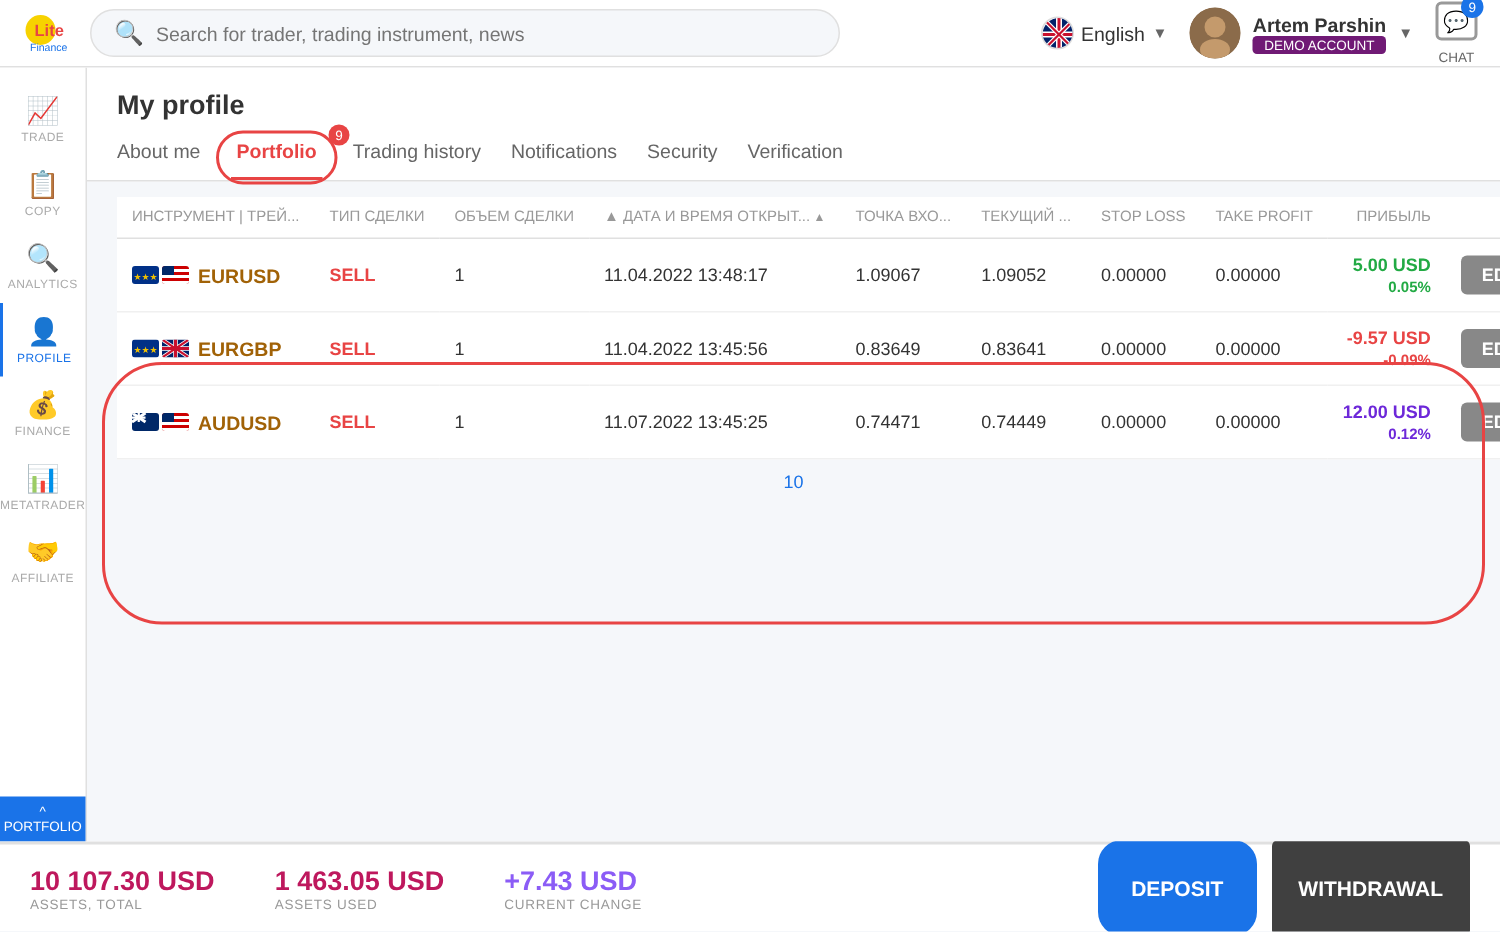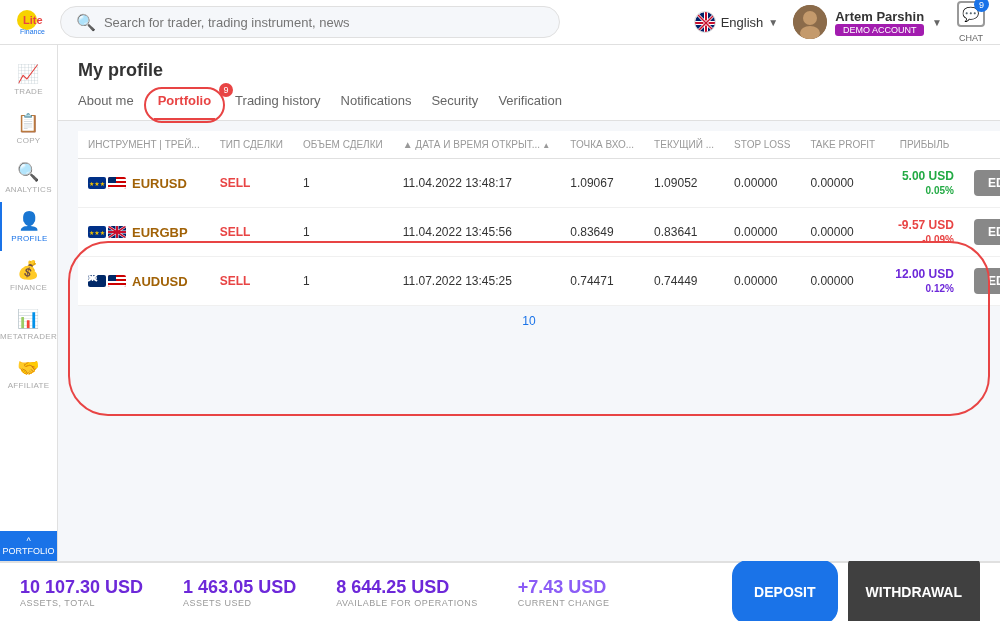--- a/index.html
+++ b/index.html
@@ -63,21 +63,21 @@
       display: flex;
       align-items: center;
       justify-content: center;
       overflow: hidden;
     }
     .avatar svg { width: 34px; height: 34px; }
     .user-info { display: flex; flex-direction: column; }
     .user-name { font-size: 13px; font-weight: bold; color: #333; }
     .user-badge {
       font-size: 9px;
-      background: #a21caf;
+      background: #701a75;
       color: #fff;
       padding: 1px 1px;
       border-radius: 3px;
       text-align: center;
     }
     .chat-btn {
       display: flex;
       flex-direction: column;
       align-items: center;
       font-size: 10px;
@@ -239,21 +239,21 @@
       border-collapse: collapse;
       background: #fff;
       font-size: 12px;
     }
     .data-table thead tr {
       background: #fff;
       border-bottom: 1px solid #e0e0e0;
     }
     .data-table th {
       padding: 8px 10px;
-      text-align: center;
+      text-align: right;
       font-size: 10px;
       color: #999;
       font-weight: normal;
       text-transform: uppercase;
       white-space: nowrap;
     }
     .data-table th.sort-asc::after { content: ' ▲'; font-size: 8px; }
     .data-table tbody tr {
       border-bottom: 1px solid #f0f0f0;
       background: #fff;
@@ -302,21 +302,21 @@
       height: 60px;
       background: #fff;
       border-top: 2px solid #e0e0e0;
       display: flex;
       align-items: center;
       padding: 0 20px;
       gap: 40px;
       flex-shrink: 0;
     }
     .bottom-stat { display: flex; flex-direction: column; }
-    .bottom-stat-value { font-size: 18px; font-weight: bold; color: #6d28d9; }
+    .bottom-stat-value { font-size: 18px; font-weight: bold; color: #be185d; }
     .bottom-stat-label { font-size: 9px; color: #999; text-transform: uppercase; letter-spacing: 0.5px; }
     .bottom-stat-positive { color: #8b5cf6; }
     .bottom-right { margin-left: auto; display: flex; gap: 10px; }
     .deposit-btn {
       background: #1a73e8;
       color: #fff;
       border: none;
       padding: 24px 22px;
       border-radius: 16px;
       cursor: pointer;
@@ -611,24 +611,20 @@
 <div class="bottom-bar">
   <div class="bottom-stat">
     <span class="bottom-stat-value">10 107.30 USD</span>
     <span class="bottom-stat-label">ASSETS, TOTAL</span>
   </div>
   <div class="bottom-stat">
     <span class="bottom-stat-value">1 463.05 USD</span>
     <span class="bottom-stat-label">ASSETS USED</span>
   </div>
   <div class="bottom-stat">
-    <span class="bottom-stat-value">8 644.25 USD</span>
-    <span class="bottom-stat-label">AVAILABLE FOR OPERATIONS</span>
-  </div>
-  <div class="bottom-stat">
     <span class="bottom-stat-value bottom-stat-positive">+7.43 USD</span>
     <span class="bottom-stat-label">CURRENT CHANGE</span>
   </div>
   <div class="bottom-right">
     <button class="deposit-btn">DEPOSIT</button>
     <button class="withdrawal-btn">WITHDRAWAL</button>
   </div>
 </div>
 
 </body></html>

